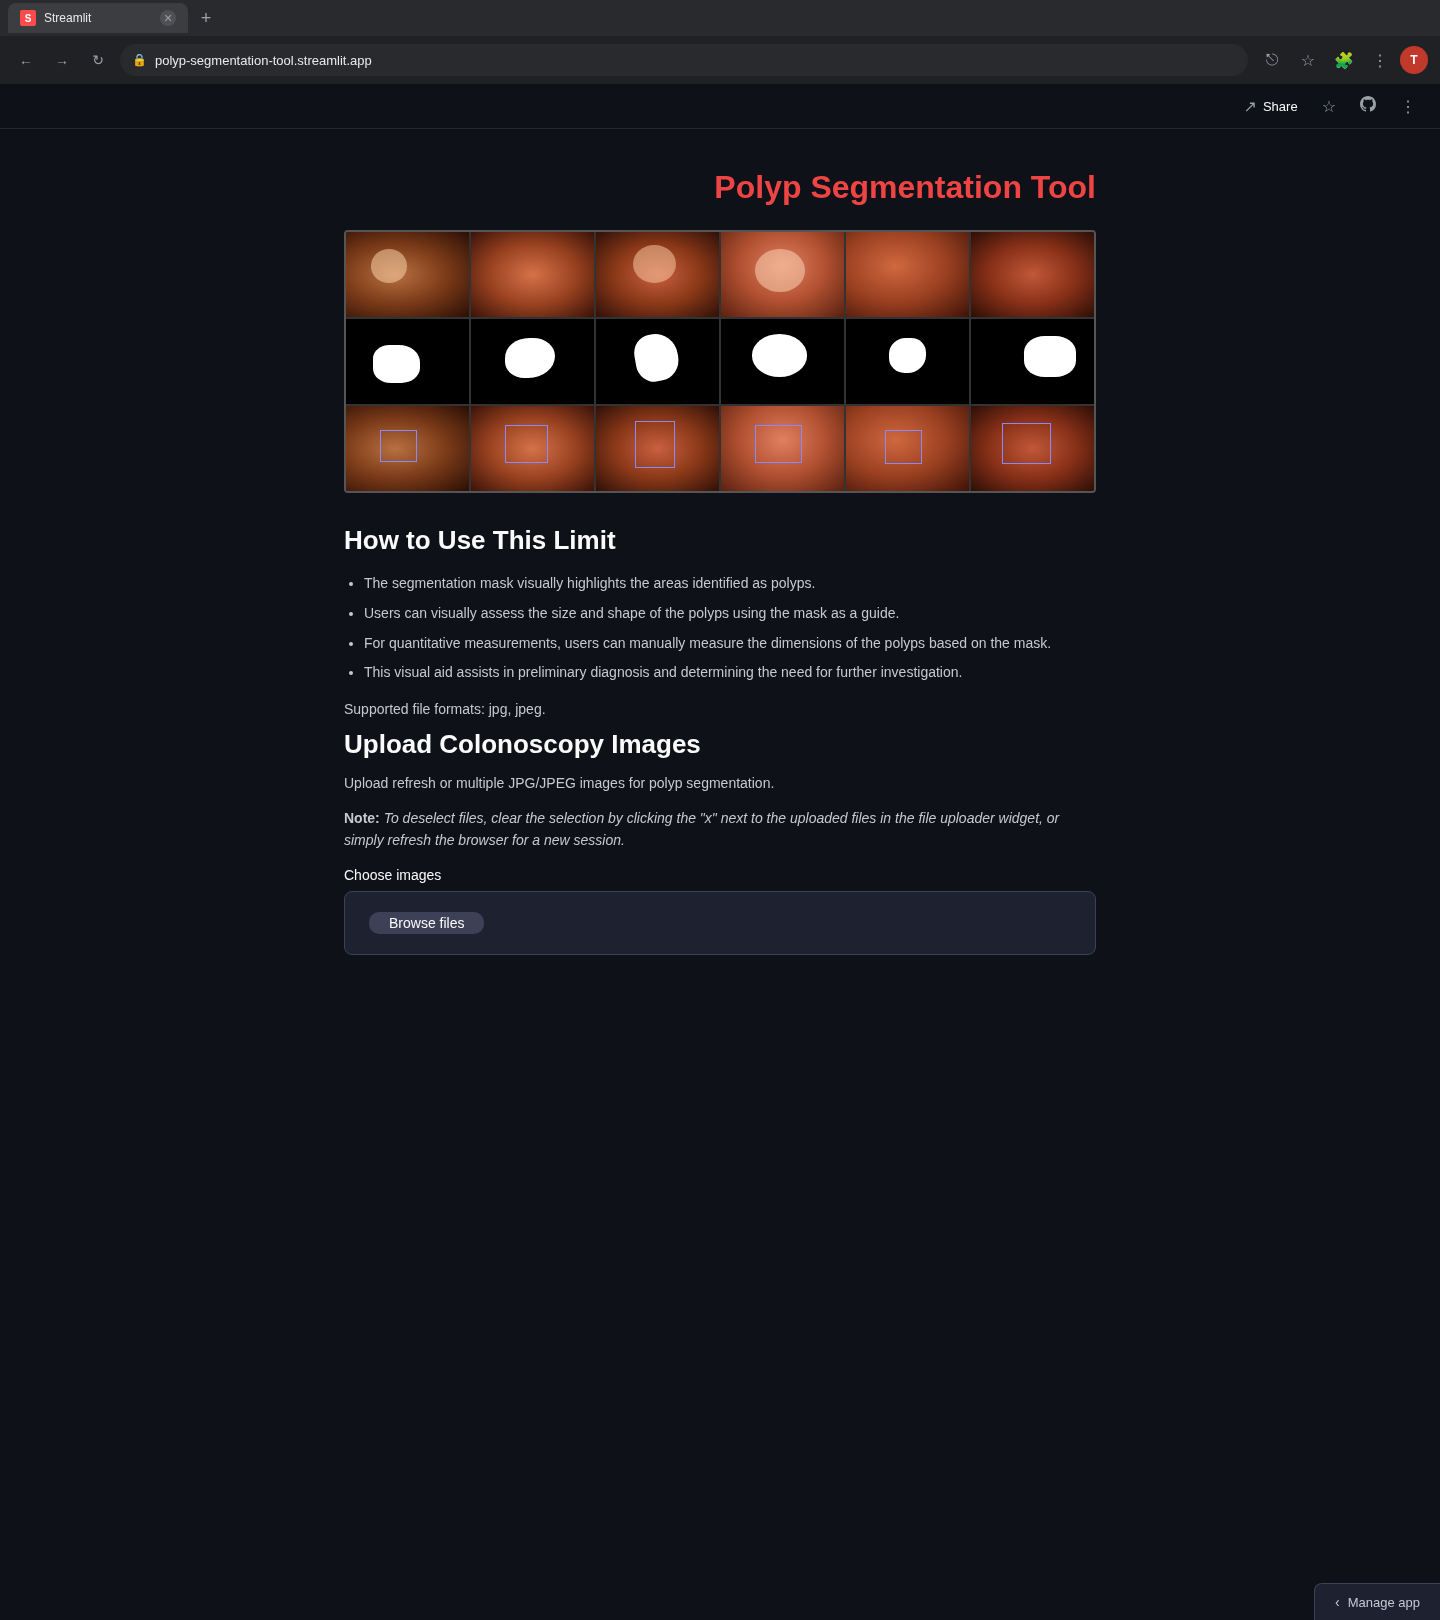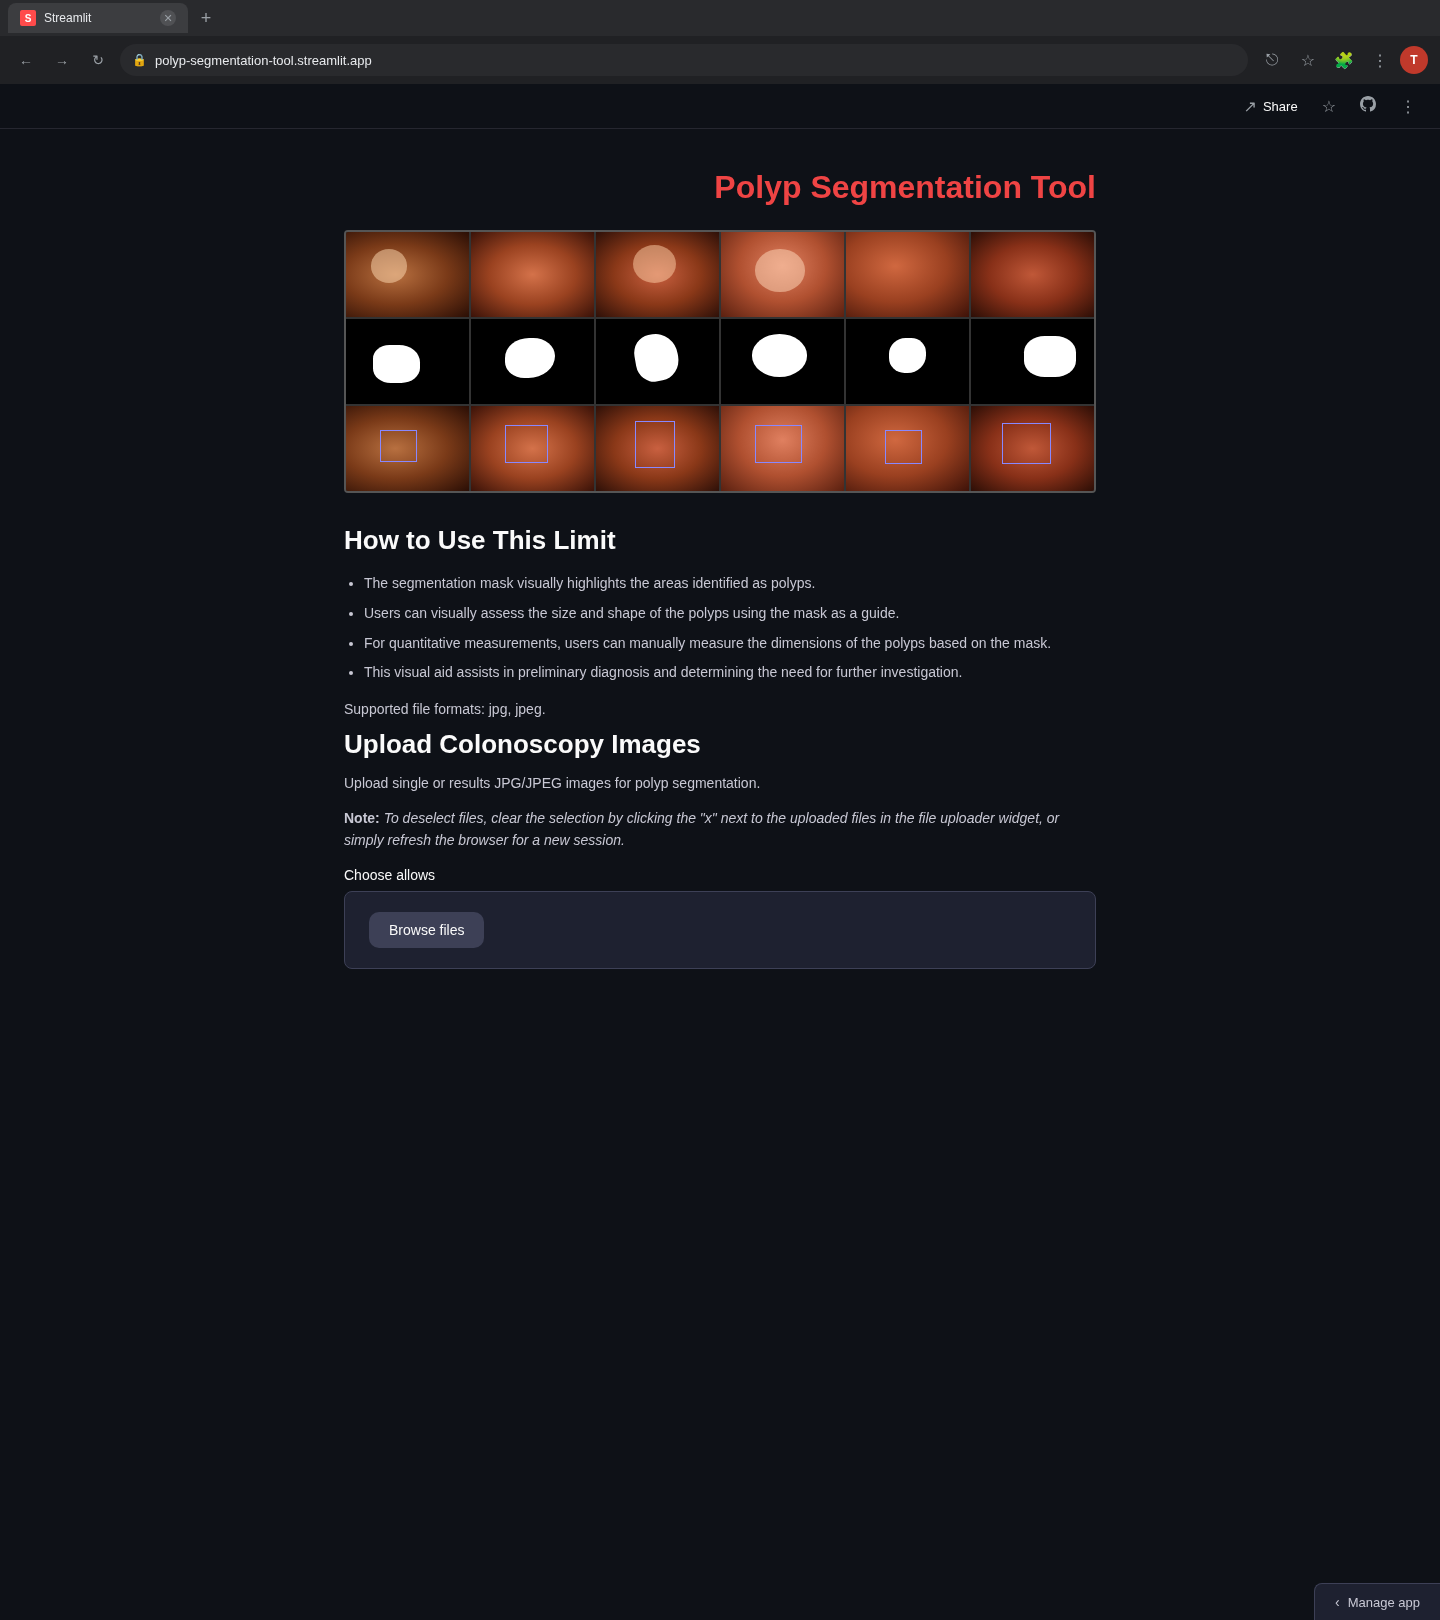--- a/index.html
+++ b/index.html
@@ -321,21 +321,21 @@
       color: #9aa0a6;
       font-size: 12px;
       margin-top: 2px;
     }
 
     .browse-btn {
       background: #3d4056;
       color: #fafafa;
       border: none;
       border-radius: 10px;
-      padding: 10px 20px;
+      padding: 3px 20px;
       font-size: 14px;
       cursor: pointer;
       font-weight: 500;
       white-space: nowrap;
     }
 
     
     .manage-app-bar {
       position: fixed;
       bottom: 0;
@@ -470,27 +470,27 @@
     <li>Users can visually assess the size and shape of the polyps using the mask as a guide.</li>
     <li>For quantitative measurements, users can manually measure the dimensions of the polyps based on the mask.</li>
     <li>This visual aid assists in preliminary diagnosis and determining the need for further investigation.</li>
   </ul>
 
   <p class="supported-formats">Supported file formats: jpg, jpeg.</p>
 
 
   <h2 class="upload-section-title">Upload Colonoscopy Images</h2>
 
-  <p class="upload-desc">Upload single or results JPG/JPEG images for polyp segmentation.</p>
+  <p class="upload-desc">Upload refresh or multiple JPG/JPEG images for polyp segmentation.</p>
 
   <p class="upload-note">
     <strong>Note:</strong><em><span> To deselect files, clear the selection by clicking the "x" next to the uploaded files in the file uploader widget, or simply refresh the browser for a new session.</span></em>
   </p>
 
-  <p class="choose-label">Choose allows</p>
+  <p class="choose-label">Choose images</p>
 
   <div class="upload-dropzone">
     <button class="browse-btn">Browse files</button>
   </div>
 
 </div>
 
 <div class="manage-app-bar">
   <span class="chevron-left">‹</span>
   <span>Manage app</span>

